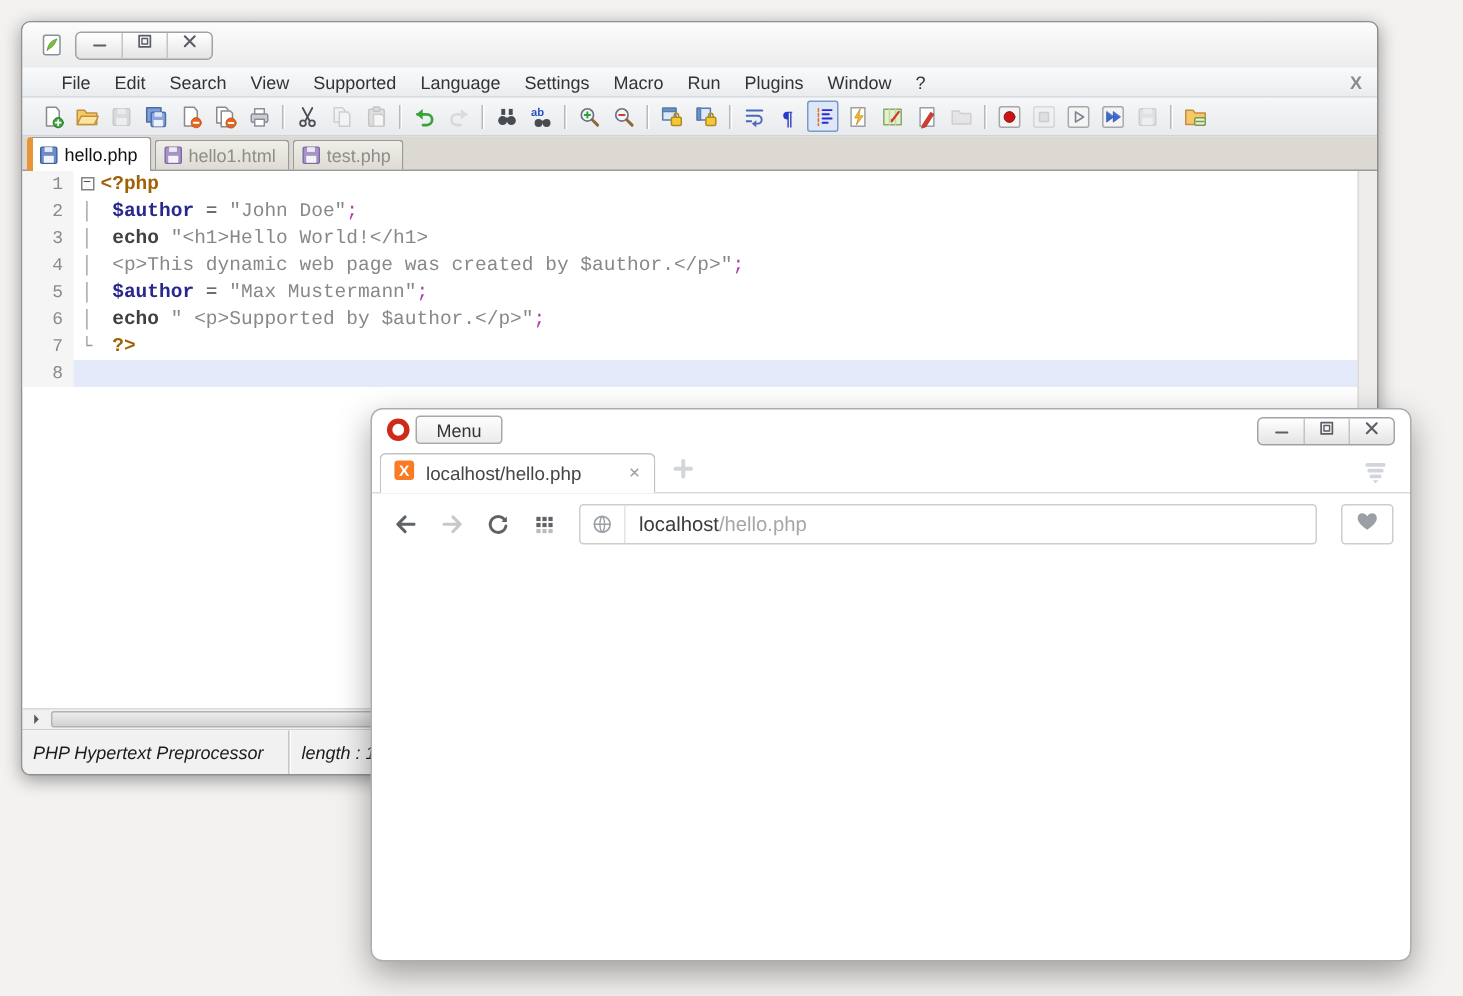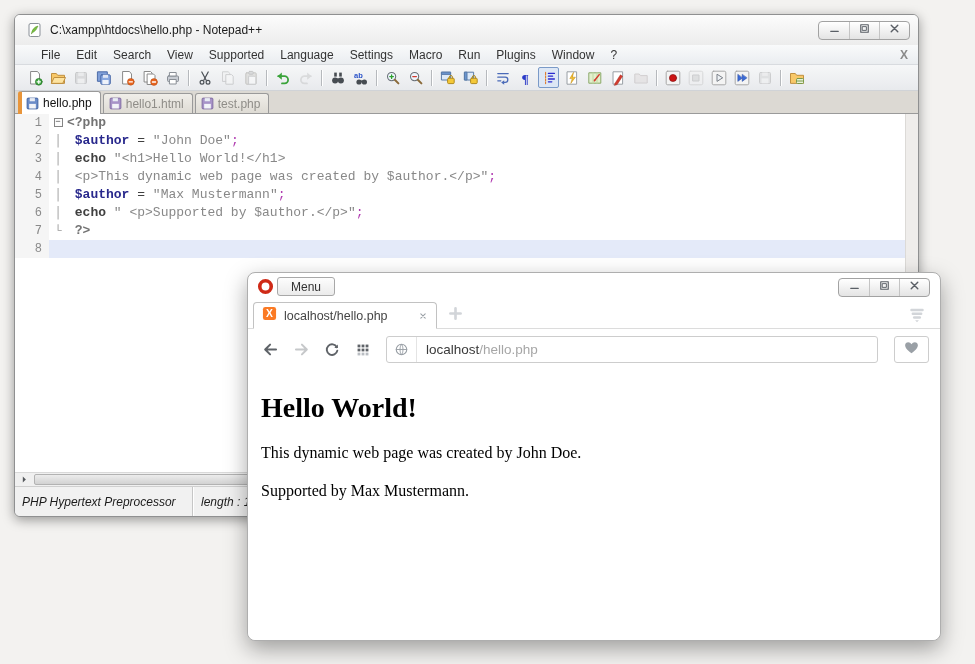--- a/index.html
+++ b/index.html
@@ -46,21 +46,21 @@
   .code-col { flex:1 1 auto; }
   .crow { display:flex; height:18px; line-height:18px; white-space:pre; }
   .ln { flex:0 0 34px; text-align:right; padding-right:7px; color:#8a8a8a; background:#f5f5f5; font-size:12px; }
   .rest { flex:1 1 auto; display:flex; }
   .crow.current .rest { background:#e4eaf9; }
   .fold { flex:0 0 18px; text-align:center; color:#9a9a9a; font-size:12px; position:relative; }
   .foldbox { display:inline-block; width:9px; height:9px; border:1px solid #848484; background:#fcfcfc;
     line-height:7px; font-size:9px; color:#444; text-align:center; vertical-align:middle; }
   .code { flex:1 1 auto; }
   .c-plain { color:#333; }
-  .c-tag  { color:#737373; font-weight:bold; }
+  .c-tag  { color:#a16207; font-weight:bold; }
   .c-var  { color:#28288c; font-weight:bold; }
   .c-kw   { color:#404040; font-weight:bold;text-align:center; }
   .c-str  { color:#888888; }
   .c-punc { color:#b13cb1; }
   .c-op   { color:#404040; }
   .vscroll { flex:0 0 13px; background:#efedeb; border-left:1px solid #dcdad7; }
 
   .npp-hscroll { height:14px; background:#f0f0f0; border-top:1px solid #d9d9d9; position:relative; flex:0 0 auto; }
   .hs-arrow { position:absolute; left:2px; top:1px; width:14px; height:11px; display:flex; align-items:center; justify-content:center; }
   .hs-thumb { position:absolute; left:19px; top:1px; width:640px; height:11px;
@@ -109,21 +109,20 @@
 <body>
 
 <div class="stage">
 
   <section class="npp-window">
     <header class="npp-titlebar">
       <span class="npp-appicon"><svg width="16" height="16" viewBox="0 0 16 16" fill="none" stroke-linecap="round" stroke-linejoin="round">
             <rect x="2" y="1.5" width="11" height="13" rx="1.5" fill="#fff" stroke="#8a9098"></rect>
             <path d="M4.5 11.5c.5-3.5 2.5-6.5 6.5-7.5-1 1.6-1.2 3.1-2.7 4.6s-2.8 1.9-3.8 2.9z" fill="#7ac143" stroke="#4e8c1e" stroke-width=".5"></path>
           </svg></span>
-      <span class="npp-title">C:\xampp\htdocs\hello.php - Notepad++</span>
       <div class="caption-group">
         <div class="caption-btn">
             <span class="glyph"><svg width="15" height="15" viewBox="0 0 16 16" fill="none" stroke-linecap="round" stroke-linejoin="round">
                 <path d="M4 11h8" stroke="#5a5f66" stroke-width="1.4"></path>
               </svg></span>
           </div>
         <div class="caption-btn">
             <span class="glyph"><svg width="15" height="15" viewBox="0 0 16 16" fill="none" stroke-linecap="round" stroke-linejoin="round">
                 <rect x="4" y="4" width="8" height="8" stroke="#5a5f66" stroke-width="1.2"></rect>
                 <rect x="6" y="6" width="4" height="4" stroke="#5a5f66"></rect>
@@ -523,22 +522,15 @@
           </span>
         <span class="op-url"><span class="host">localhost</span><span class="path">/hello.php</span></span>
       </div>
       <div class="op-heart-btn">
           <span class="glyph"><svg width="17" height="17" viewBox="0 0 16 16" fill="none" stroke-linecap="round" stroke-linejoin="round">
               <path d="M8 13.4C3.4 10.2 2 7.8 2 5.9 2 4.2 3.3 3 4.9 3c1.2 0 2.4.7 3.1 1.9C8.7 3.7 9.9 3 11.1 3 12.7 3 14 4.2 14 5.9c0 1.9-1.4 4.3-6 7.5z" fill="#9aa0a6"></path>
             </svg></span>
         </div>
     </div>
 
-    <div class="op-content">
-      <h1 class="op-h1">Hello World!</h1>
-      <div>
-          <p class="op-p">This dynamic web page was created by John Doe.</p>
-          <p class="op-p">Supported by Max Mustermann.</p>
-        </div>
-    </div>
   </section>
 
 </div>
 
 </body></html>

